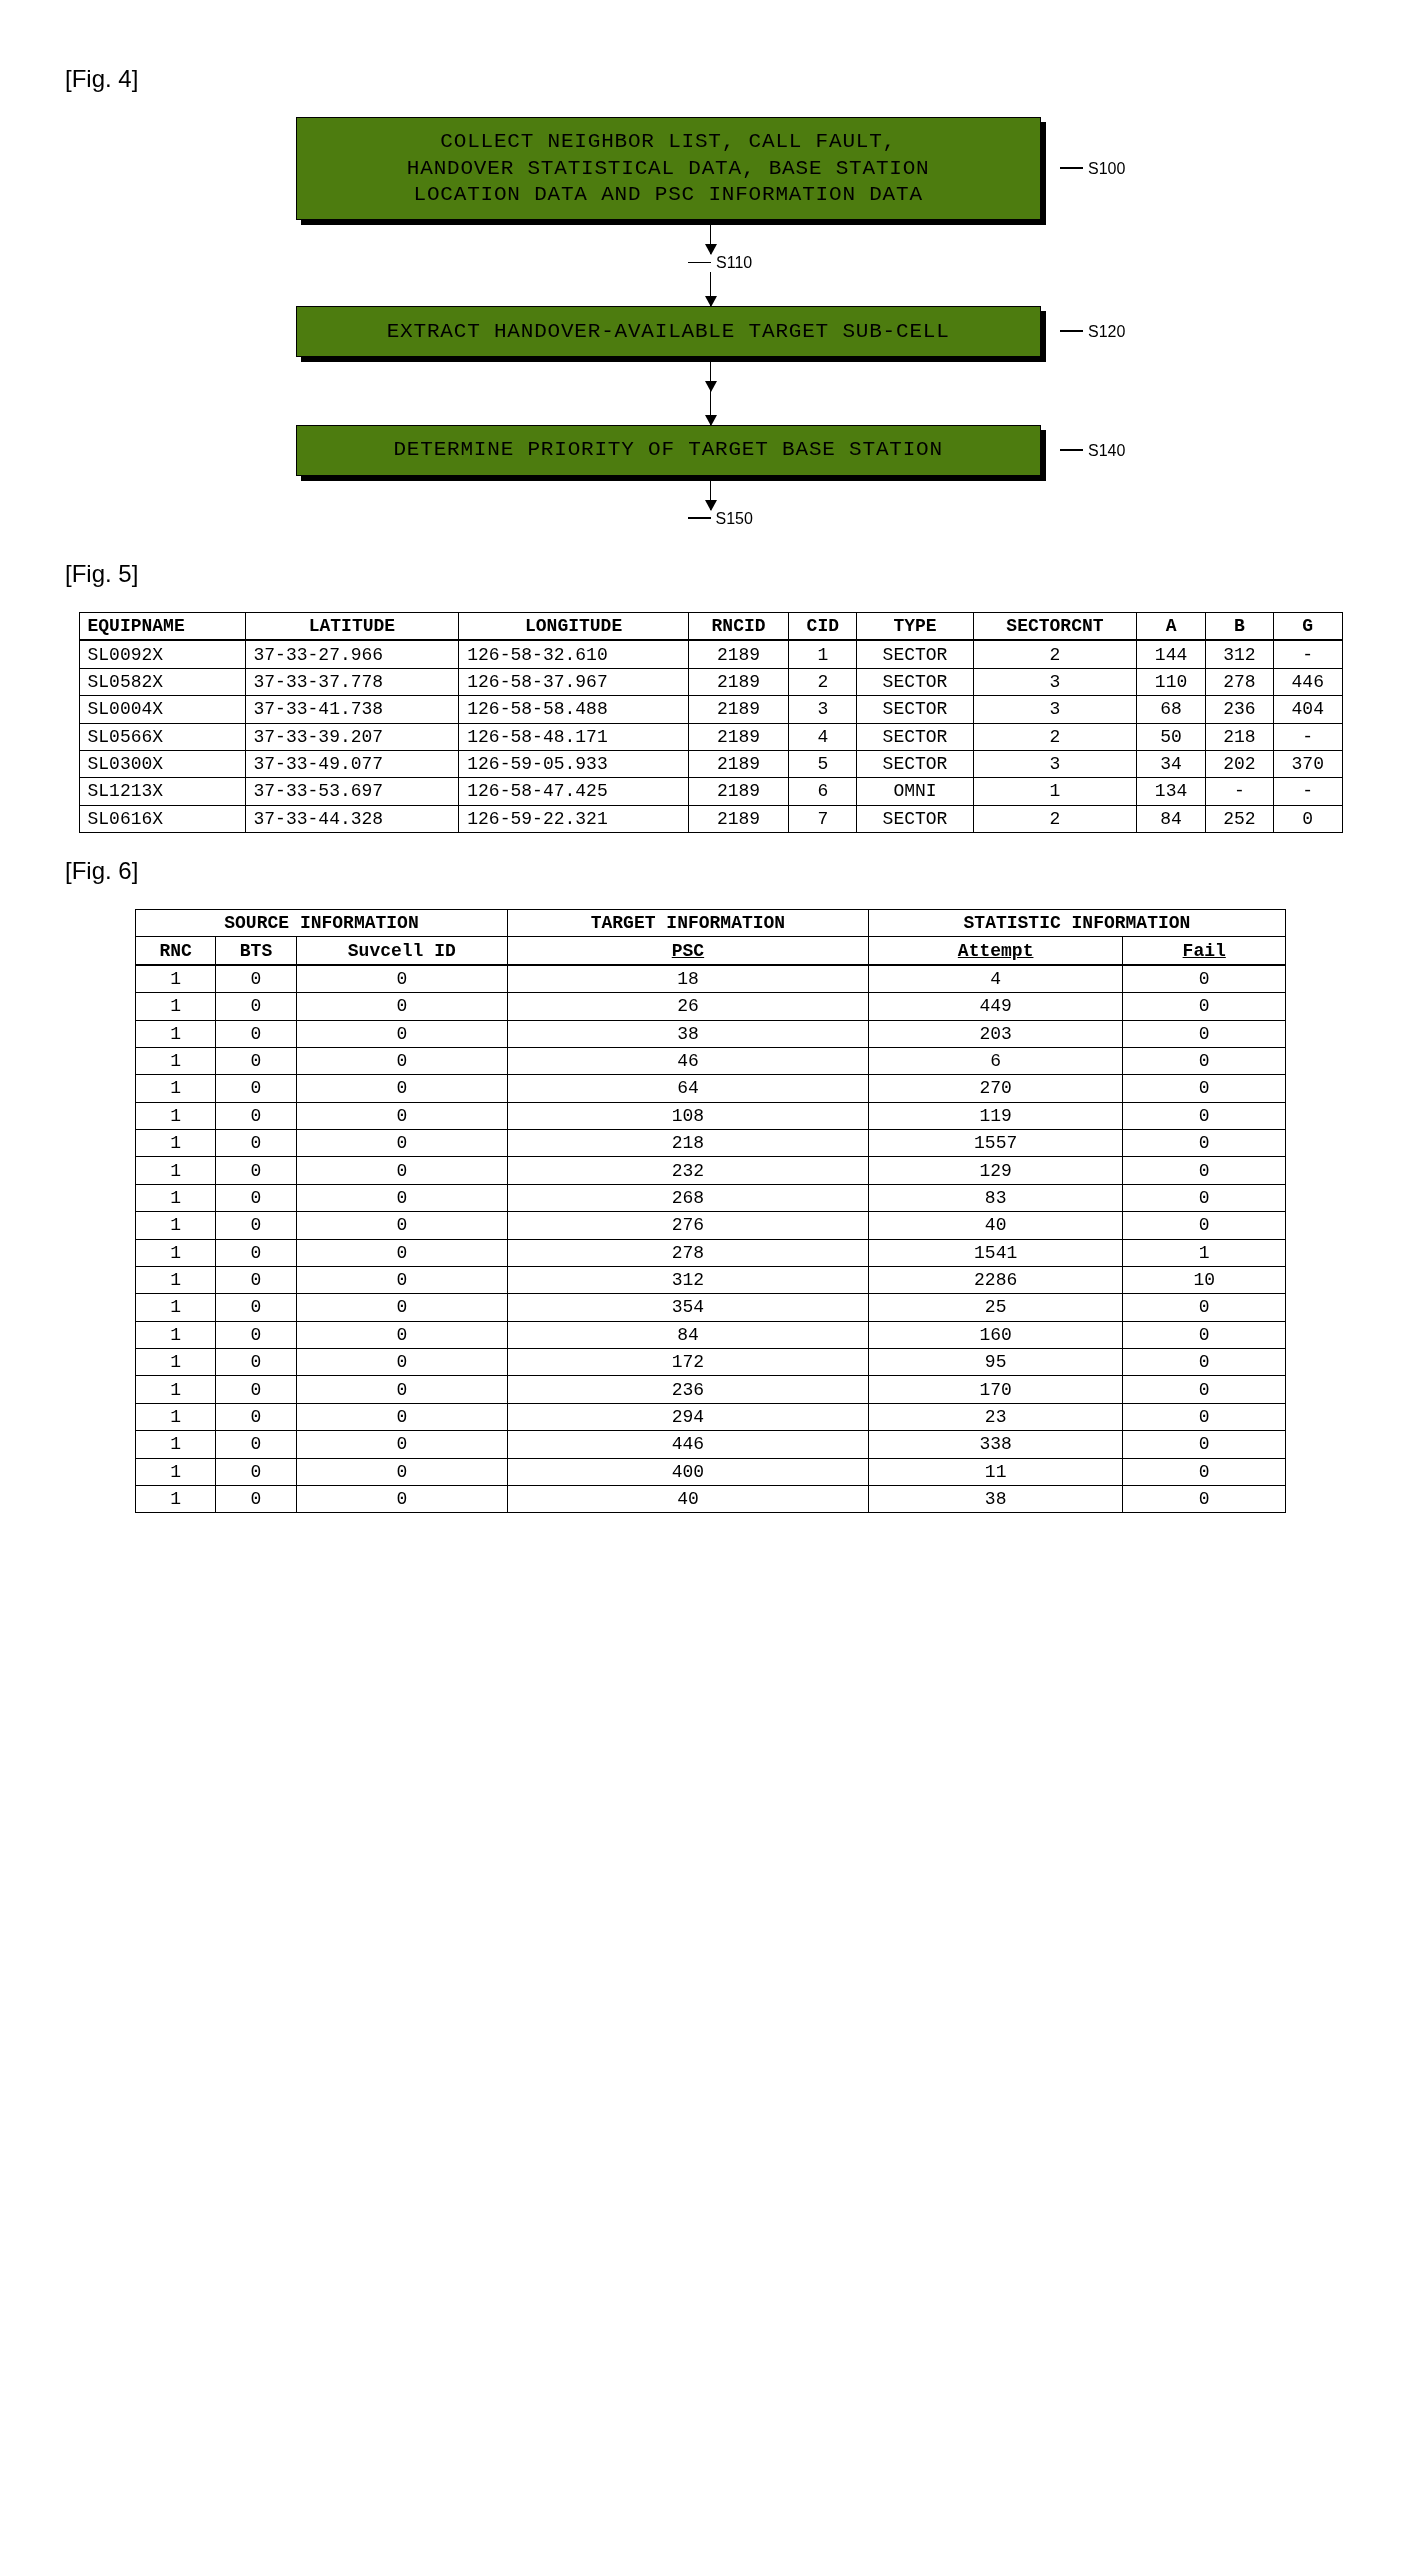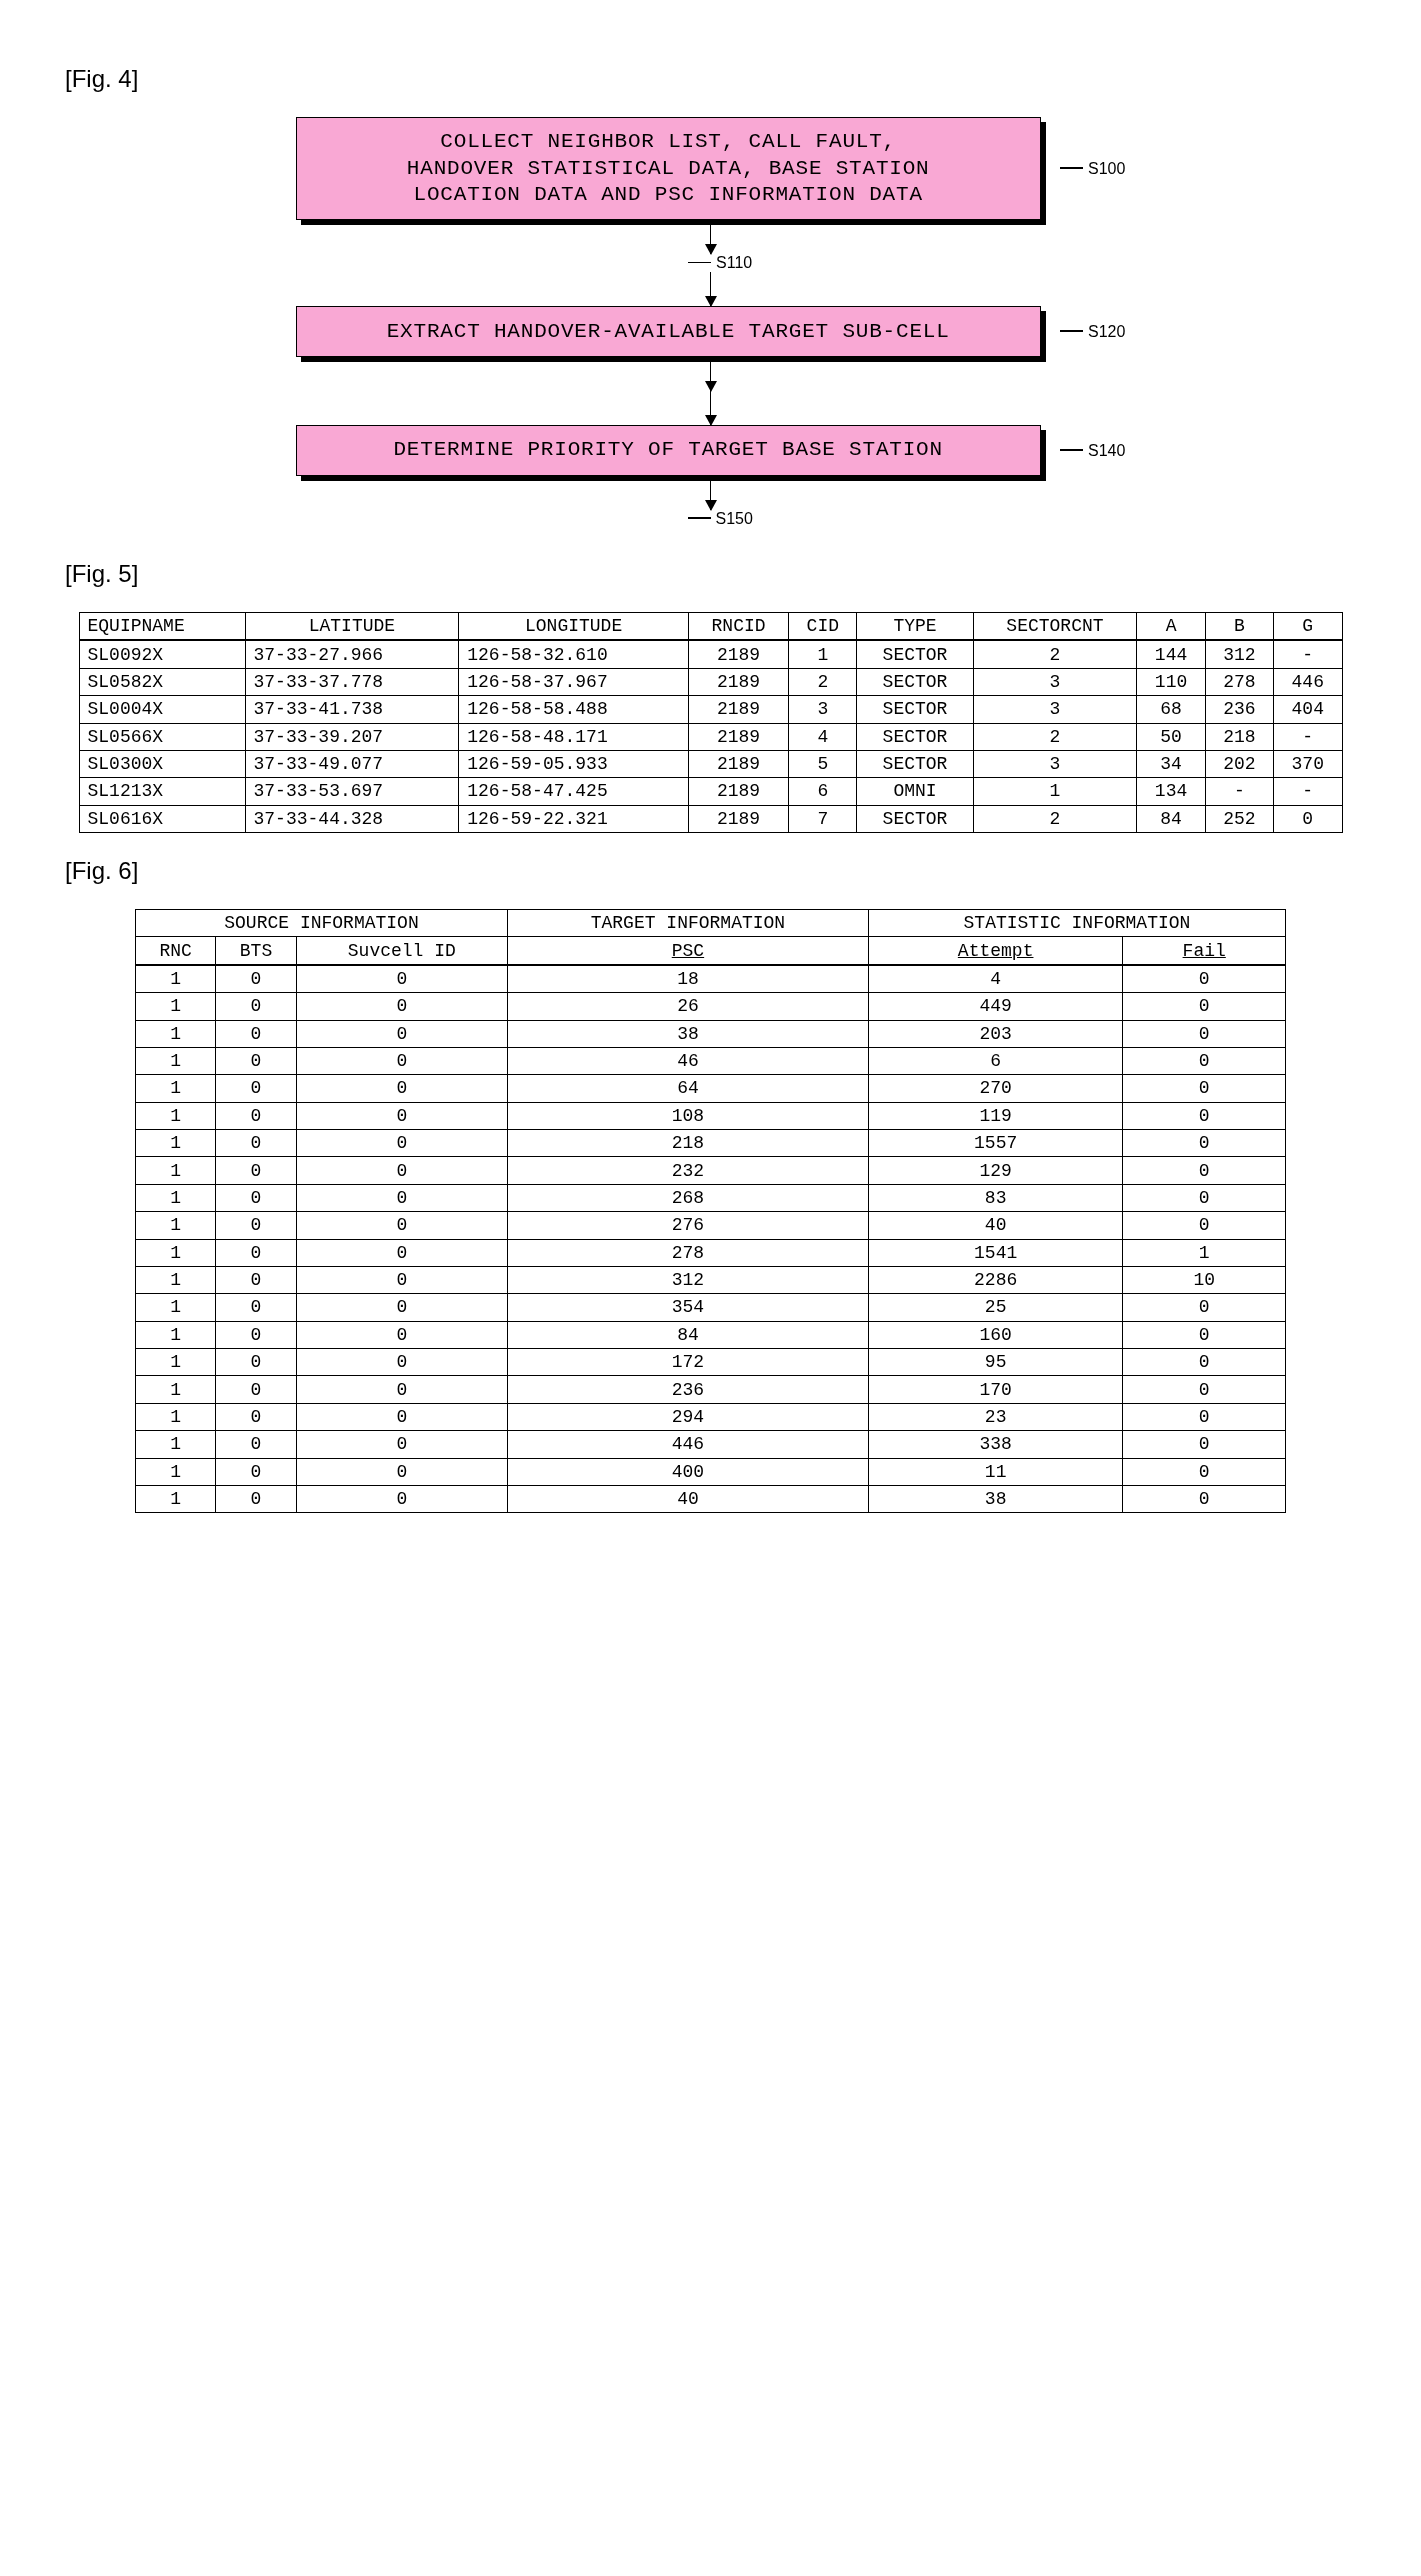--- a/index.html
+++ b/index.html
@@ -27,21 +27,21 @@
     align-items: center;
     justify-content: center;
     position: relative;
   }
   .flow-box-wrap {
     position: relative;
     width: 745px;
   }
   .flow-box {
     border: 1.6px solid #000;
-    background: #f9a8d4;
+    background: #4d7c0f;
     font-size: 21px;
     text-align: center;
     padding: 11.3px 8px;
     line-height: 1.25;
     white-space: pre-line;
     letter-spacing: 0.8px;
     position: relative;
     z-index: 2;
   }
   .flow-shadow {
@@ -94,21 +94,21 @@
     border-collapse: collapse;
     margin: 0 auto 24px auto;
     font-family: "Courier New", monospace;
   }
   th, td {
     border: 0.8px solid #000;
     font-size: 18px;
     padding: 3.2px 6.5px;
     white-space: nowrap;
   }
-  th { font-weight: normal; }
+  th { font-weight: bold; }
   .tbl-fig5 { width: 1264px; }
   .tbl-fig5 td, .tbl-fig5 th { text-align: center; }
   .tbl-fig5 td:nth-child(1),
   .tbl-fig5 td:nth-child(2),
   .tbl-fig5 td:nth-child(3) { text-align: left; padding-left: 8px; }
   .tbl-fig5 th:nth-child(1) { text-align: left; padding-left: 8px; }
   .tbl-fig5 thead tr th { border-bottom: 2.4px double #000; border-top: 1.6px solid #000;}
   .tbl-fig5 tbody tr:last-child td { border-bottom: 1.6px solid #000; }
 
   .tbl-fig6 { width: 1151px; }

